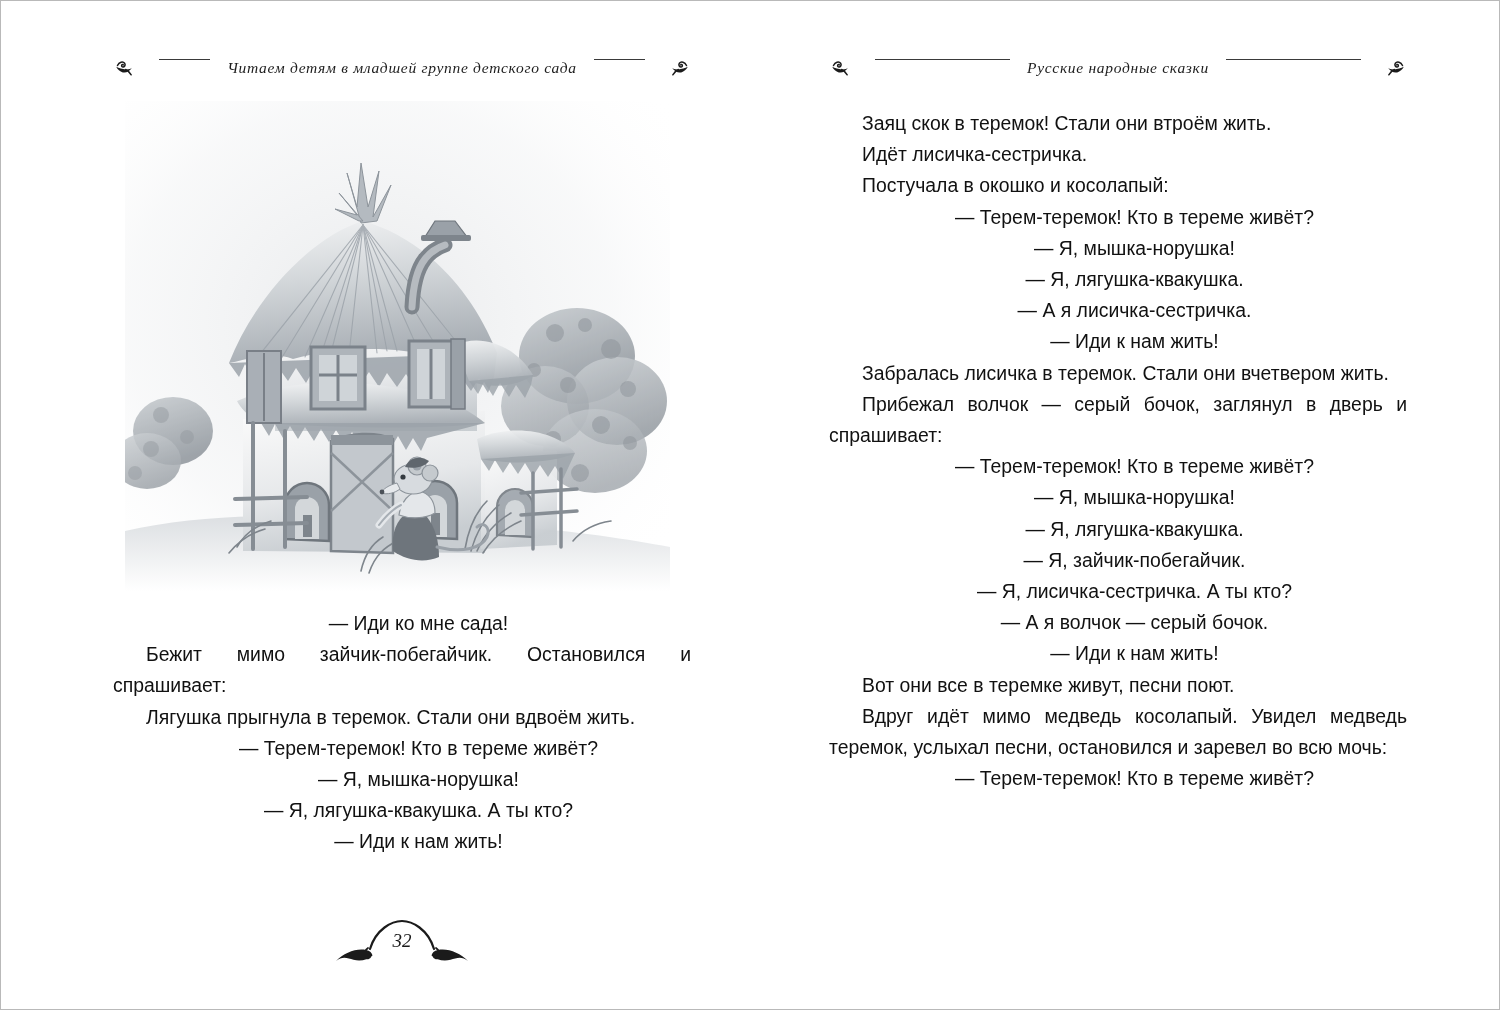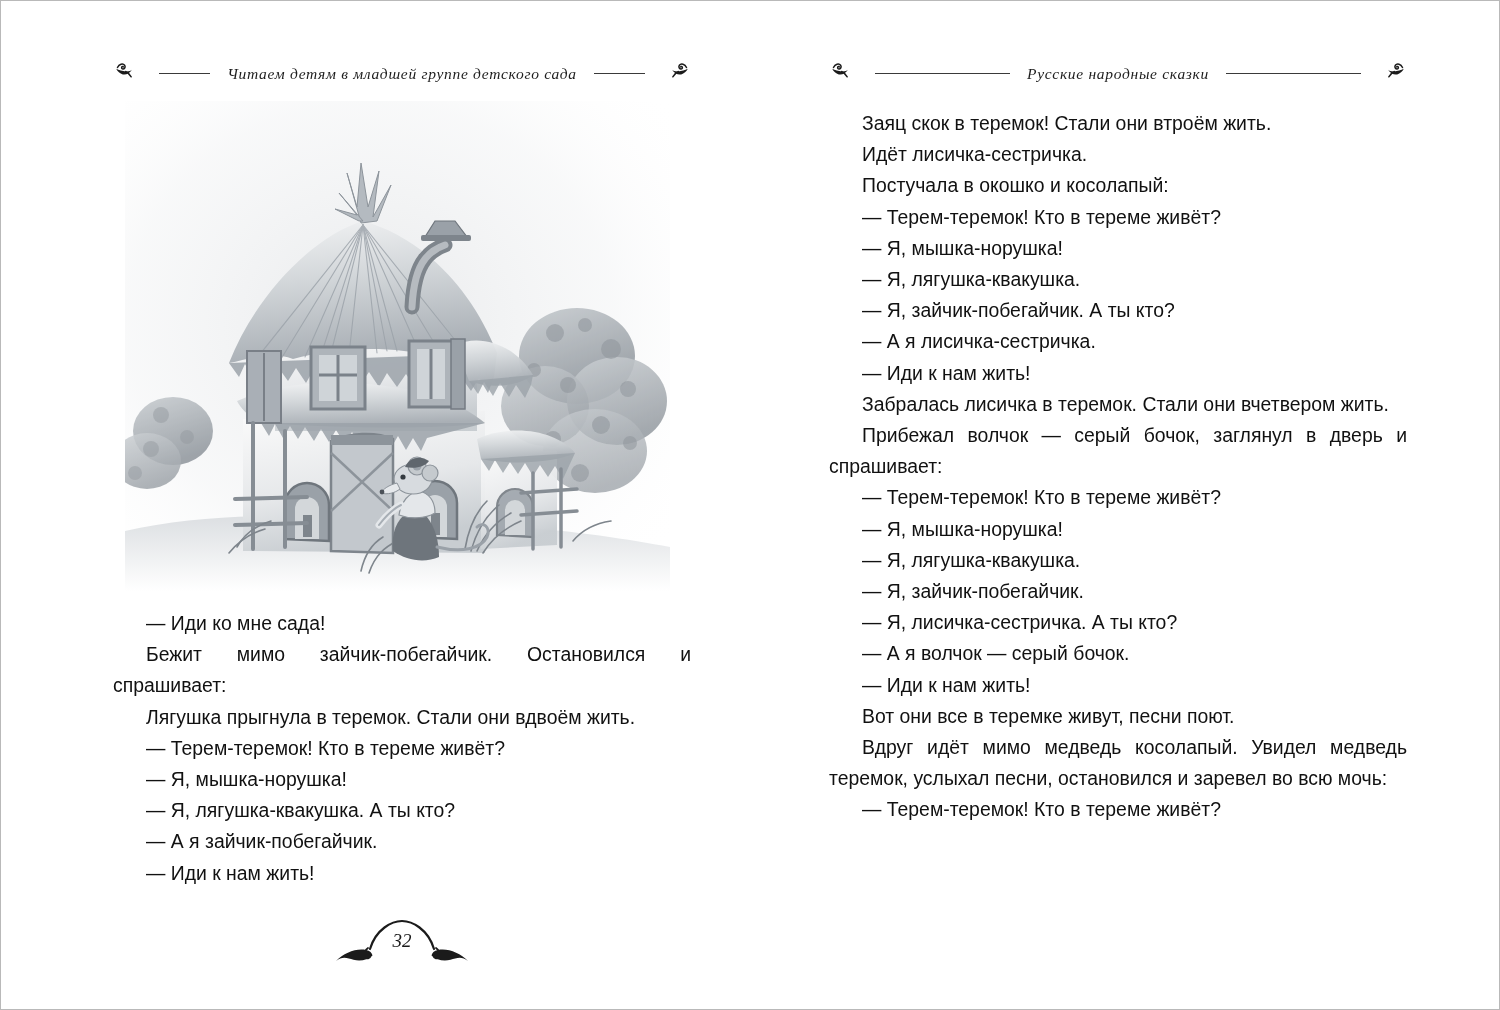--- a/index.html
+++ b/index.html
@@ -26,21 +26,21 @@
     height: 1010px;
     box-sizing: border-box;
   }
   .page-left  { left: 0;   width: 750px; }
   .page-right { left: 750px; width: 750px; text-decoration: underline; }
 
   
   .runhead {
     position: absolute;
     display: flex;
-    align-items: center;
+    align-items: flex-start;
     height: 30px;
     gap: 8px;
   }
   .page-left  .runhead { left: 112px; top: 58px; width: 578px; }
   .page-right .runhead { left: 78px;  top: 58px; width: 578px; }
 
   .runhead-title {
     font-family: "Liberation Serif", serif;
     font-style: italic;
     font-size: 15.5px;
@@ -85,21 +85,21 @@
   .page-left .column  { left: 112px; top: 607px; width: 578px; }
   .page-right .column { left: 78px;  top: 107px; width: 578px; }
 
   .column p {
     margin: 0;
     text-indent: 33px;
     text-align: justify;
   }
   .column p.dlg {
     text-indent: 33px;
-    text-align: left;
+    text-align: center;
   }
 
   
   .folio {
     position: absolute;
     bottom: 38px;
     width: 160px;
     height: 58px;
   }
   .page-left  .folio { left: 321px; }
@@ -348,21 +348,20 @@
       </svg>
     </div>
 
     <div class="column">
         <p class="dlg">— Иди ко мне сада!</p>
         <p class="body">Бежит мимо зайчик-побегайчик. Остановился и спрашивает:</p>
         <p class="body">Лягушка прыгнула в теремок. Стали они вдвоём жить.</p>
         <p class="dlg">— Терем-теремок! Кто в тереме живёт?</p>
         <p class="dlg">— Я, мышка-норушка!</p>
         <p class="dlg">— Я, лягушка-квакушка. А ты кто?</p>
-        <p class="dlg">— А я зайчик-побегайчик.</p>
         <p class="dlg">— Иди к нам жить!</p>
       </div>
 
     <div class="folio">
       <svg viewBox="0 0 160 58" aria-hidden="true">
         <path d="M48 34 C 54 14, 70 6, 80 6 C 90 6, 106 14, 112 34" fill="none" stroke="#1b1b1b" stroke-width="2.2" stroke-linecap="round"></path>
         <path d="M46 33 c-3 2-5 6-3 9 1.6 2.4 5 1.6 5.4-1 .3-1.8-1.2-2.8-2.2-2" fill="none" stroke="#1b1b1b" stroke-width="1.8" stroke-linecap="round"></path>
         <path d="M114 33 c3 2 5 6 3 9-1.6 2.4-5 1.6-5.4-1-.3-1.8 1.2-2.8 2.2-2" fill="none" stroke="#1b1b1b" stroke-width="1.8" stroke-linecap="round"></path>
         <path d="M14 46 c8-8 20-13 30-11 4 .8 6 3 6.5 5.4-5 4.6-12 6.2-19 4.4-6-1.6-11-4-17.5 1.2z" fill="#1b1b1b"></path>
         <path d="M146 46 c-8-8-20-13-30-11-4 .8-6 3-6.5 5.4 5 4.6 12 6.2 19 4.4 6-1.6 11-4 17.5 1.2z" fill="#1b1b1b"></path>
@@ -389,21 +388,20 @@
       </svg>
     </div>
 
     <div class="column">
         <p class="body">Заяц скок в теремок! Стали они втроём жить.</p>
         <p class="body">Идёт лисичка-сестричка.</p>
         <p class="body">Постучала в окошко и косолапый:</p>
         <p class="dlg">— Терем-теремок! Кто в тереме живёт?</p>
         <p class="dlg">— Я, мышка-норушка!</p>
         <p class="dlg">— Я, лягушка-квакушка.</p>
-        <p class="dlg">— Я, зайчик-побегайчик. А ты кто?</p>
         <p class="dlg">— А я лисичка-сестричка.</p>
         <p class="dlg">— Иди к нам жить!</p>
         <p class="body">Забралась лисичка в теремок. Стали они вчетвером жить.</p>
         <p class="body">Прибежал волчок — серый бочок, заглянул в дверь и спрашивает:</p>
         <p class="dlg">— Терем-теремок! Кто в тереме живёт?</p>
         <p class="dlg">— Я, мышка-норушка!</p>
         <p class="dlg">— Я, лягушка-квакушка.</p>
         <p class="dlg">— Я, зайчик-побегайчик.</p>
         <p class="dlg">— Я, лисичка-сестричка. А ты кто?</p>
         <p class="dlg">— А я волчок — серый бочок.</p>

